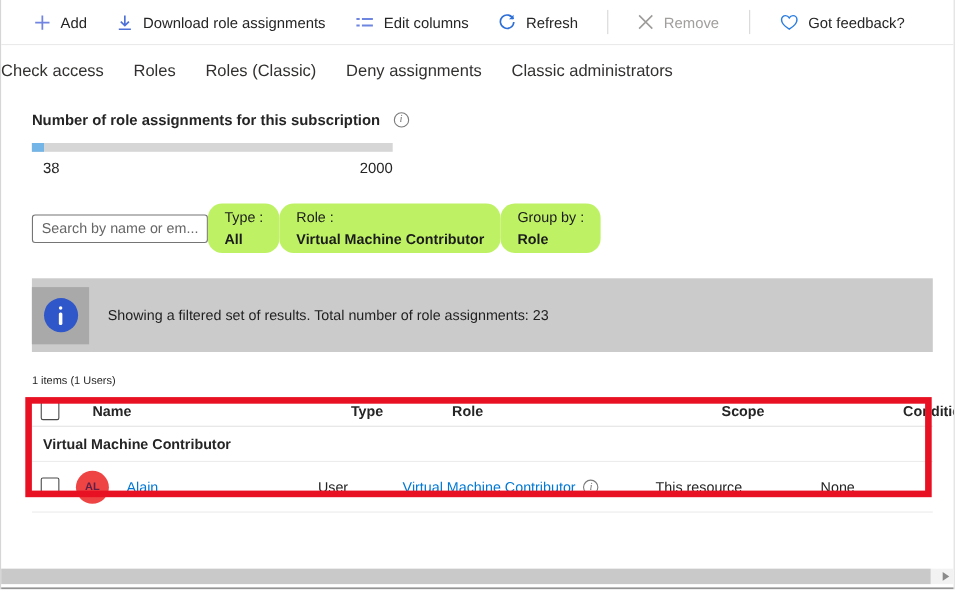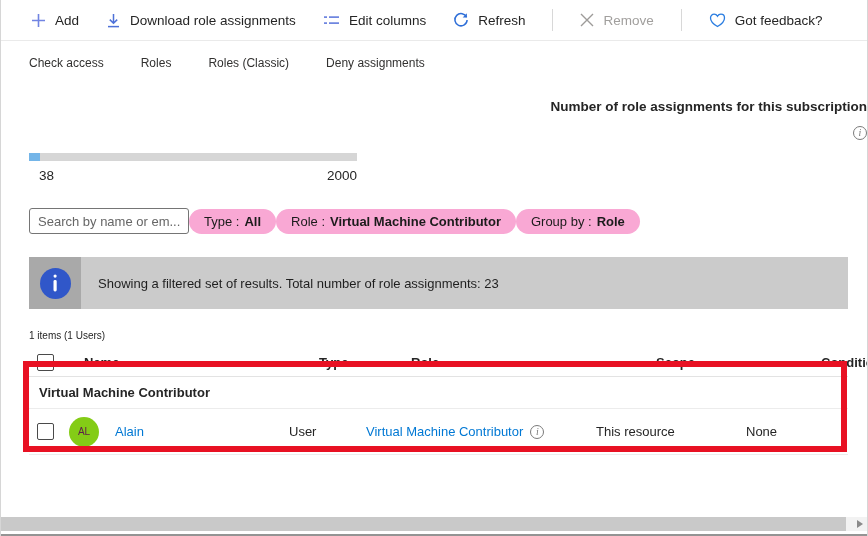--- a/index.html
+++ b/index.html
@@ -12,68 +12,68 @@
   
   .toolbar {
     display:flex; align-items:center; height:41px; padding-left:30px;
     border-bottom:1px solid #eaeaea; font-size:13.5px;
   }
   .tb-item { display:flex; align-items:center; gap:9px; margin-right:27px; cursor:pointer; white-space:nowrap; }
   .tb-item.disabled { color:#a19f9d; }
   .tb-sep { width:1px; height:22px; background:#d8d8d8; margin-right:27px; }
   .icon-svg { display:block; }
   
-  .tabs { display:flex; gap:37px; padding-left:28px; margin-top:15px; font-size:12px; color:#323130; }
+  .tabs { display:flex; gap:27px; margin-top:15px; font-size:15px; color:#323130; }
   .tab { padding-bottom:9px; border-bottom:3px solid transparent; cursor:pointer; white-space:nowrap; }
   .tab.active { font-weight:700; border-bottom-color:#0078d4; color:#1b1b1b; }
   
   .quota { margin:17px 0 0 28px; }
-  .quota-title-row { display:flex; align-items:flex-end; gap:12px;flex-direction:column; }
+  .quota-title-row { display:flex; align-items:flex-start; gap:12px; }
   .quota-title { font-size:13.5px; font-weight:700; }
   .info-circle {
     width:14px; height:14px; border-radius:50%; border:1px solid #7a7a7a; color:#7a7a7a;
     font-size:10px; line-height:12px; text-align:center; font-family:"Liberation Serif",serif;
     font-style:italic; display:inline-block; flex:0 0 auto;
   }
   .quota-bar { margin-top:13px; width:328px; height:8px; background:#d6d6d6; }
   .quota-fill { width:11px; height:8px; background:#74b5e8; }
   .quota-labels { width:328px; display:flex; justify-content:space-between; margin-top:7px; font-size:13.5px; }
   .quota-labels .lo { padding-left:10px; }
   
   .filters { display:flex; align-items:center; margin:25px 0 0 28px; }
   .search-box {
     width:160px; height:26px; border:1px solid #757575; border-radius:3px;
     padding:0 8px; font-size:13px; font-family:inherit; color:#252525;
   }
   .search-box::placeholder { color:#666; }
   .pill {
-    background:#f9a8d4; border-radius:13px; padding:5px 15px; font-size:13px;
-    display:flex; gap:5px; cursor:pointer; white-space:nowrap; color:#1b1b1b;
+    background:#bef264; border-radius:13px; padding:5px 15px; font-size:13px;
+    display:flex; gap:5px; cursor:pointer; white-space:nowrap; color:#1b1b1b;flex-direction:column;
   }
   .pill b { font-weight:700; }
   
-  .banner { margin:23px 0 0 28px; width:819px; height:52px; background:#cbcbcb; display:flex; align-items:center; }
+  .banner { margin:23px 0 0 28px; width:819px; height:67px; background:#cbcbcb; display:flex; align-items:center; }
   .banner-iconbox { width:52px; height:52px; background:#a9a9a9; display:flex; align-items:center; justify-content:center; flex:0 0 auto; }
   .banner-i {
     width:31px; height:31px; border-radius:50%; background:#3057c9; color:#fff;
     display:flex; align-items:center; justify-content:center;
   }
   .banner-text { margin-left:17px; font-size:13px; color:#1f1f1f; }
   
   .summary { margin:21px 0 0 28px; font-size:10px; }
   .grid-row { display:grid; grid-template-columns:40px 220px 77px 230px 150px 1fr; align-items:center; }
   .table { margin:7px 0 0 28px; width:819px; font-size:13px; }
   .thead { height:29px; font-weight:700; border-bottom:1px solid #e3e3e3;gap:15px; }
   .checkbox { width:17px; height:17px; border:1px solid #4a4a4a; border-radius:2px; background:#fff; margin-left:8px; cursor:pointer; }
   .group-row { height:32px; display:flex; align-items:center; padding-left:10px; font-weight:700; border-bottom:1px solid #ececec; }
   .data-row { height:46px; border-bottom:1px solid #ececec; }
   .name-cell { display:flex; align-items:center; gap:16px; }
   .avatar {
-    width:30px; height:30px; border-radius:50%; background:#84cc16; color:#5e2048;
-    font-size:10px; font-weight:400; display:flex; align-items:center; justify-content:center; flex:0 0 auto;
+    width:30px; height:30px; border-radius:50%; background:#ef4444; color:#5e2048;
+    font-size:10px; font-weight:700; display:flex; align-items:center; justify-content:center; flex:0 0 auto;
   }
   .link { color:#0078d4; cursor:pointer; text-decoration:none; }
   .role-cell { display:flex; align-items:center; gap:7px; }
   
   .red-box { position:absolute; left:22px; top:361px; width:824px; height:91px; border:6px solid #e81123; }
   
   .hscroll { position:absolute; left:0; bottom:5px; width:100%; height:14px; background:#f2f2f2; }
   .hscroll-thumb { position:absolute; left:0; top:0; width:845px; height:14px; background:#c9c9c9; cursor:pointer; }
   .hscroll-arrow {
     position:absolute; right:4px; top:3px; width:0; height:0; cursor:pointer;
@@ -129,20 +129,21 @@
         </svg>
       <span>Got feedback?</span>
     </div>
   </div>
 
   <div class="tabs">
     <div class="tab">Check access</div>
     <div class="tab">Roles</div>
     <div class="tab">Roles (Classic)</div>
     <div class="tab">Deny assignments</div>
+    <div class="tab">Classic administrators</div>
   </div>
 
   <div class="quota">
     <div class="quota-title-row">
       <span class="quota-title">Number of role assignments for this subscription</span>
       <span class="info-circle">i</span>
     </div>
     <div class="quota-bar">
       <div class="quota-fill"></div>
     </div>

